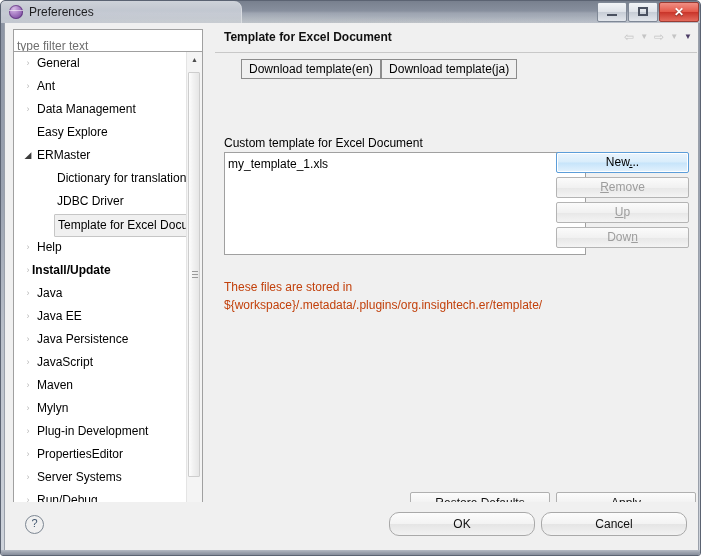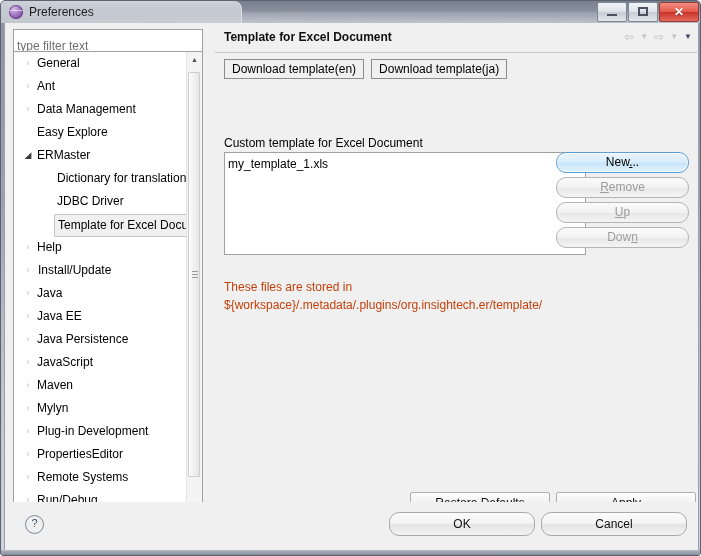--- a/index.html
+++ b/index.html
@@ -168,21 +168,21 @@
   }
   #page-title {
     position:absolute; left:9px; top:4px;
     font-size:12px; font-weight:bold; color:#101010;
   }
   #nav-icons { position:absolute; right:5px; top:4px; display:flex; align-items:center; gap:6px; }
   .nav-arrow { font-size:12px; color:#c4c4c4; line-height:14px; }
   .nav-caret { font-size:8px; color:#c4c4c4; line-height:14px;}
   .nav-caret.active { color:#4b3d66; }
 
-  .dl-row { position:absolute; left:9px; top:33px; display:flex; gap:7px; }
+  .dl-row { position:absolute; left:26px; top:33px; display:flex; }
   .dl-btn {
     height:20px; line-height:18px; padding:0 7px;
     background:#f0f0f0;
     border:1px solid #8c8c8c;
     box-sizing:border-box;
     font-size:12px; color:#000;
     cursor:default;
   }
 
   #list-caption {
@@ -199,21 +199,21 @@
     height:18px; line-height:18px; padding:2px 0 0 3px;
     font-size:12px; color:#000;
   }
 
   #side-buttons { position:absolute; left:341px; top:126px; width:133px; }
   .side-btn {
     display:block; width:133px; height:21px; margin-bottom:4px;
     box-sizing:border-box;
     background: linear-gradient(180deg,#fbfbfb 0%, #f1f1f1 50%, #e7e7e7 51%, #f4f4f4 100%);
     border:1px solid #b4b4b4;
-    border-radius:10px;
+    border-radius:2px;
     font-family:"Liberation Sans", sans-serif;
     font-size:12px; color:#3b3b3b;
     text-align:center; line-height:19px;
     cursor:default;
   }
   .side-btn.focused {
     background: linear-gradient(180deg,#eaf4fd 0%, #d9edfb 48%, #c6e4fa 52%, #e3f2fd 100%);
     border:1px solid #5b9dd9;
     color:#000;
     box-shadow: inset 0 0 0 1px #fff;
@@ -330,21 +330,21 @@
             </div>
             <div class="tnode selected">
               <span class="tlabel" style="left: 40px;">Template for Excel Document</span>
             </div>
             <div class="tnode">
               <span class="arrow" style="left: 8px;">›</span>
               <span class="tlabel" style="left: 20px;">Help</span>
             </div>
             <div class="tnode">
               <span class="arrow" style="left: 8px;">›</span>
-              <span class="tlabel" style="left: 21px;">Install/Update</span>
+              <span class="tlabel" style="left: 15px; font-weight: bold;">Install/Update</span>
             </div>
             <div class="tnode">
               <span class="arrow" style="left: 8px;">›</span>
               <span class="tlabel" style="left: 20px;">Java</span>
             </div>
             <div class="tnode">
               <span class="arrow" style="left: 8px;">›</span>
               <span class="tlabel" style="left: 20px;">Java EE</span>
             </div>
             <div class="tnode">
@@ -366,21 +366,21 @@
             <div class="tnode">
               <span class="arrow" style="left: 8px;">›</span>
               <span class="tlabel" style="left: 20px;">Plug-in Development</span>
             </div>
             <div class="tnode">
               <span class="arrow" style="left: 8px;">›</span>
               <span class="tlabel" style="left: 20px;">PropertiesEditor</span>
             </div>
             <div class="tnode">
               <span class="arrow" style="left: 8px;">›</span>
-              <span class="tlabel" style="left: 20px;">Remote Systems</span>
+              <span class="tlabel" style="left: 20px;">Server Systems</span>
             </div>
             <div class="tnode">
               <span class="arrow" style="left: 8px;">›</span>
               <span class="tlabel" style="left: 20px;">Run/Debug</span>
             </div>
             <div class="tnode">
               <span class="arrow" style="left: 8px;">›</span>
               <span class="tlabel" style="left: 20px;">Server</span>
             </div>
           </div>

